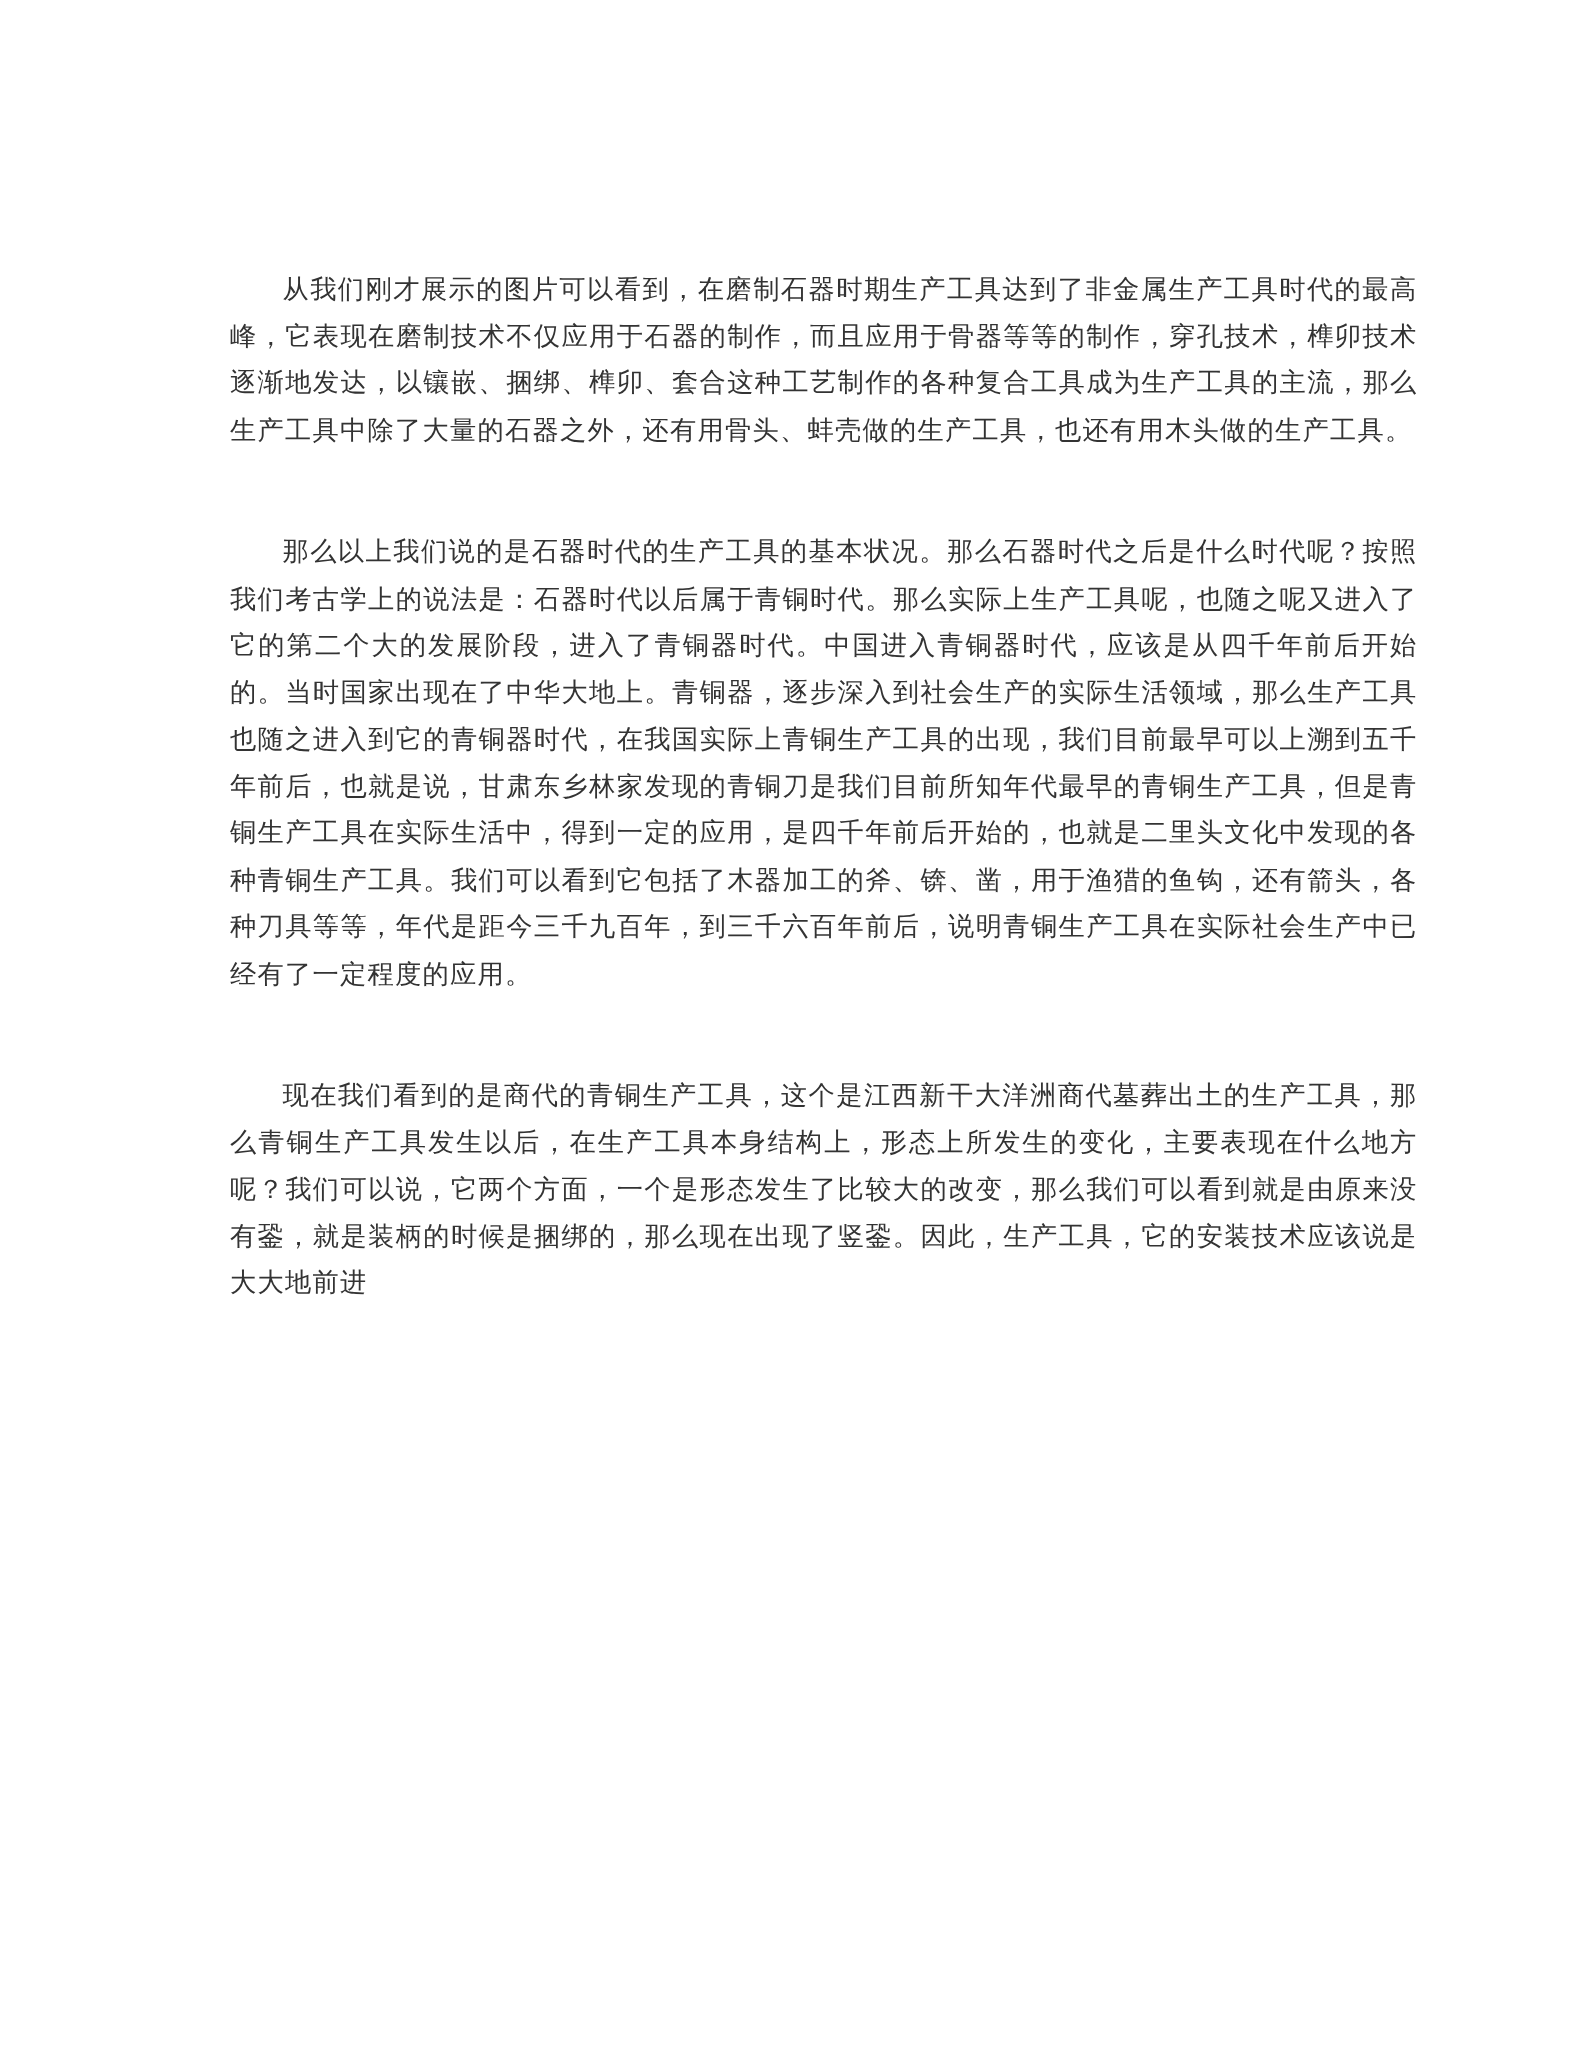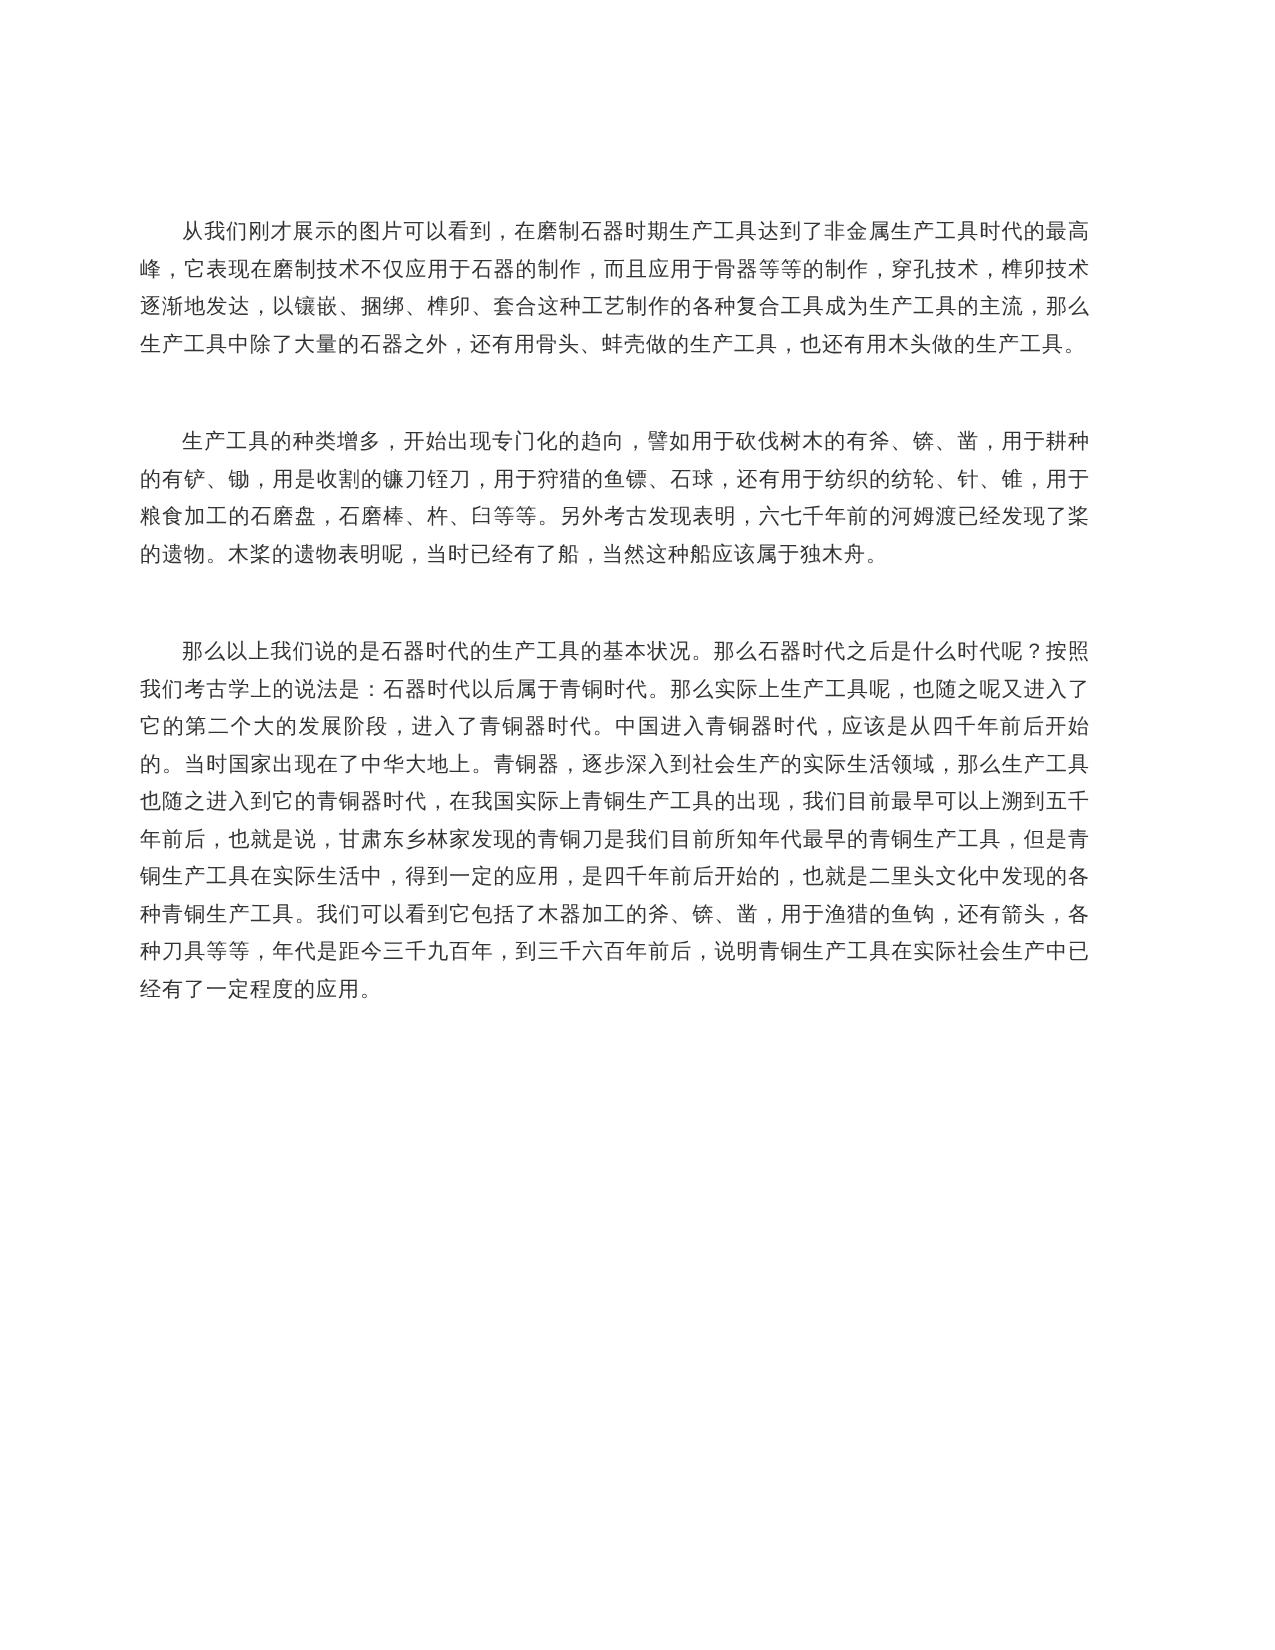--- a/index.html
+++ b/index.html
@@ -17,20 +17,21 @@
 
   .page {
     width: 1275px;
     min-height: 1650px;
     background: #ffffff;
     padding: 213px 95px 120px 140px;
   }
 
   .doc-body {
     width: 950px;
+    margin-left: 44px;
   }
 
   .doc-body p {
     font-size: 21px;
     line-height: 37.5px;
     color: #333333;
     text-align: justify;
     text-justify: inter-ideograph;
     text-indent: 2em;
     letter-spacing: 1px;
@@ -41,16 +42,16 @@
   .doc-body p:last-child {
     margin-bottom: 0;
   }
 </style>
 </head>
 <body>
 
 <div class="page">
   <div class="doc-body">
     <p>从我们刚才展示的图片可以看到，在磨制石器时期生产工具达到了非金属生产工具时代的最高峰，它表现在磨制技术不仅应用于石器的制作，而且应用于骨器等等的制作，穿孔技术，榫卯技术逐渐地发达，以镶嵌、捆绑、榫卯、套合这种工艺制作的各种复合工具成为生产工具的主流，那么生产工具中除了大量的石器之外，还有用骨头、蚌壳做的生产工具，也还有用木头做的生产工具。</p>
-    <p>生产工具的种类增多，开始出现专门化的趋向，譬如用于砍伐树木的有斧、锛、凿，用于耕种的有铲、锄，用是收割的镰刀铚刀，用于狩猎的鱼镖、石球，还有用于纺织的纺轮、针、锥，用于粮食加工的石磨盘，石磨棒、杵、臼等等。另外考古发现表明，六七千年前的河姆渡已经发现了桨的遗物。木桨的遗物表明呢，当时已经有了船，当然这种船应该属于独木舟。</p>
     <p>那么以上我们说的是石器时代的生产工具的基本状况。那么石器时代之后是什么时代呢？按照我们考古学上的说法是：石器时代以后属于青铜时代。那么实际上生产工具呢，也随之呢又进入了它的第二个大的发展阶段，进入了青铜器时代。中国进入青铜器时代，应该是从四千年前后开始的。当时国家出现在了中华大地上。青铜器，逐步深入到社会生产的实际生活领域，那么生产工具也随之进入到它的青铜器时代，在我国实际上青铜生产工具的出现，我们目前最早可以上溯到五千年前后，也就是说，甘肃东乡林家发现的青铜刀是我们目前所知年代最早的青铜生产工具，但是青铜生产工具在实际生活中，得到一定的应用，是四千年前后开始的，也就是二里头文化中发现的各种青铜生产工具。我们可以看到它包括了木器加工的斧、锛、凿，用于渔猎的鱼钩，还有箭头，各种刀具等等，年代是距今三千九百年，到三千六百年前后，说明青铜生产工具在实际社会生产中已经有了一定程度的应用。</p>
+    <p>现在我们看到的是商代的青铜生产工具，这个是江西新干大洋洲商代墓葬出土的生产工具，那么青铜生产工具发生以后，在生产工具本身结构上，形态上所发生的变化，主要表现在什么地方呢？我们可以说，它两个方面，一个是形态发生了比较大的改变，那么我们可以看到就是由原来没有銎，就是装柄的时候是捆绑的，那么现在出现了竖銎。因此，生产工具，它的安装技术应该说是大大地前进</p>
   </div>
 </div>
 
 </body></html>

